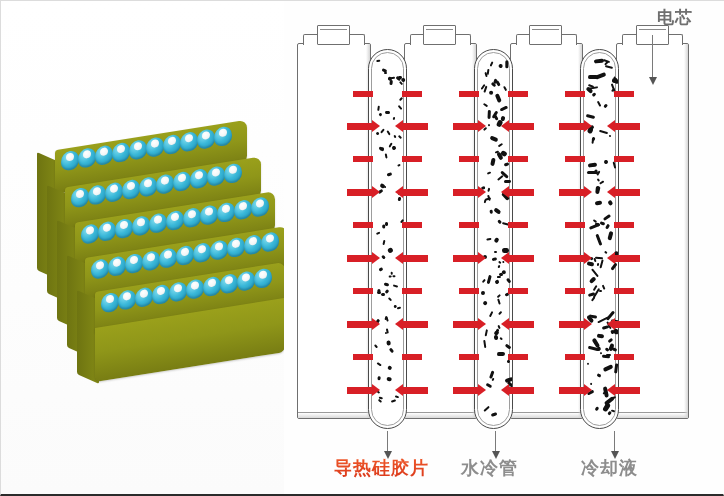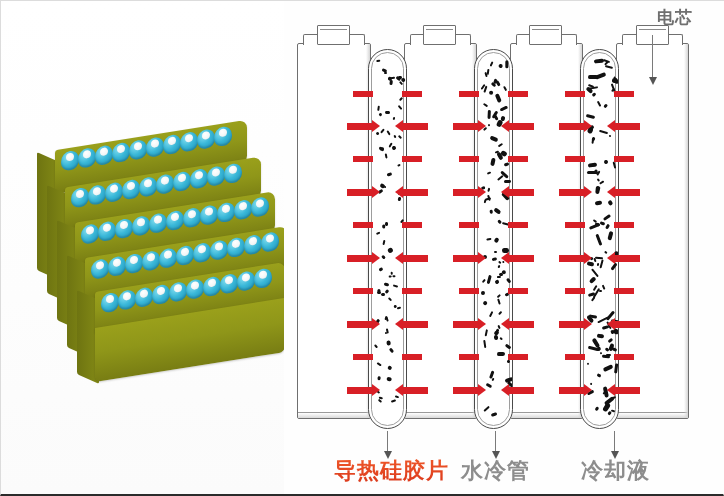--- a/index.html
+++ b/index.html
@@ -115,21 +115,21 @@
   
   .leader{position:absolute;width:1px;background:#7a7a7a;}
   .leader-head{
     position:absolute;width:0;height:0;
     border-left:4px solid transparent;border-right:4px solid transparent;
     border-top:8px solid #555555;
   }
   .label{
     position:absolute;
     font-family:"DejaVu Sans","Liberation Sans",sans-serif;
-    font-size:22px;font-weight:700;white-space:nowrap;
+    font-size:18px;font-weight:700;white-space:nowrap;
     letter-spacing:1px;
   }
   .label.gray{color:#8d8d8d;text-shadow:0 1px 0 #ffffff;}
   .label.red{
     color:#e8491d;
     background:linear-gradient(180deg,#f05a2a 0%,#d9361a 100%);
     -webkit-background-clip:text;background-clip:text;
     -webkit-text-fill-color:transparent;
   }
   .label.top{

